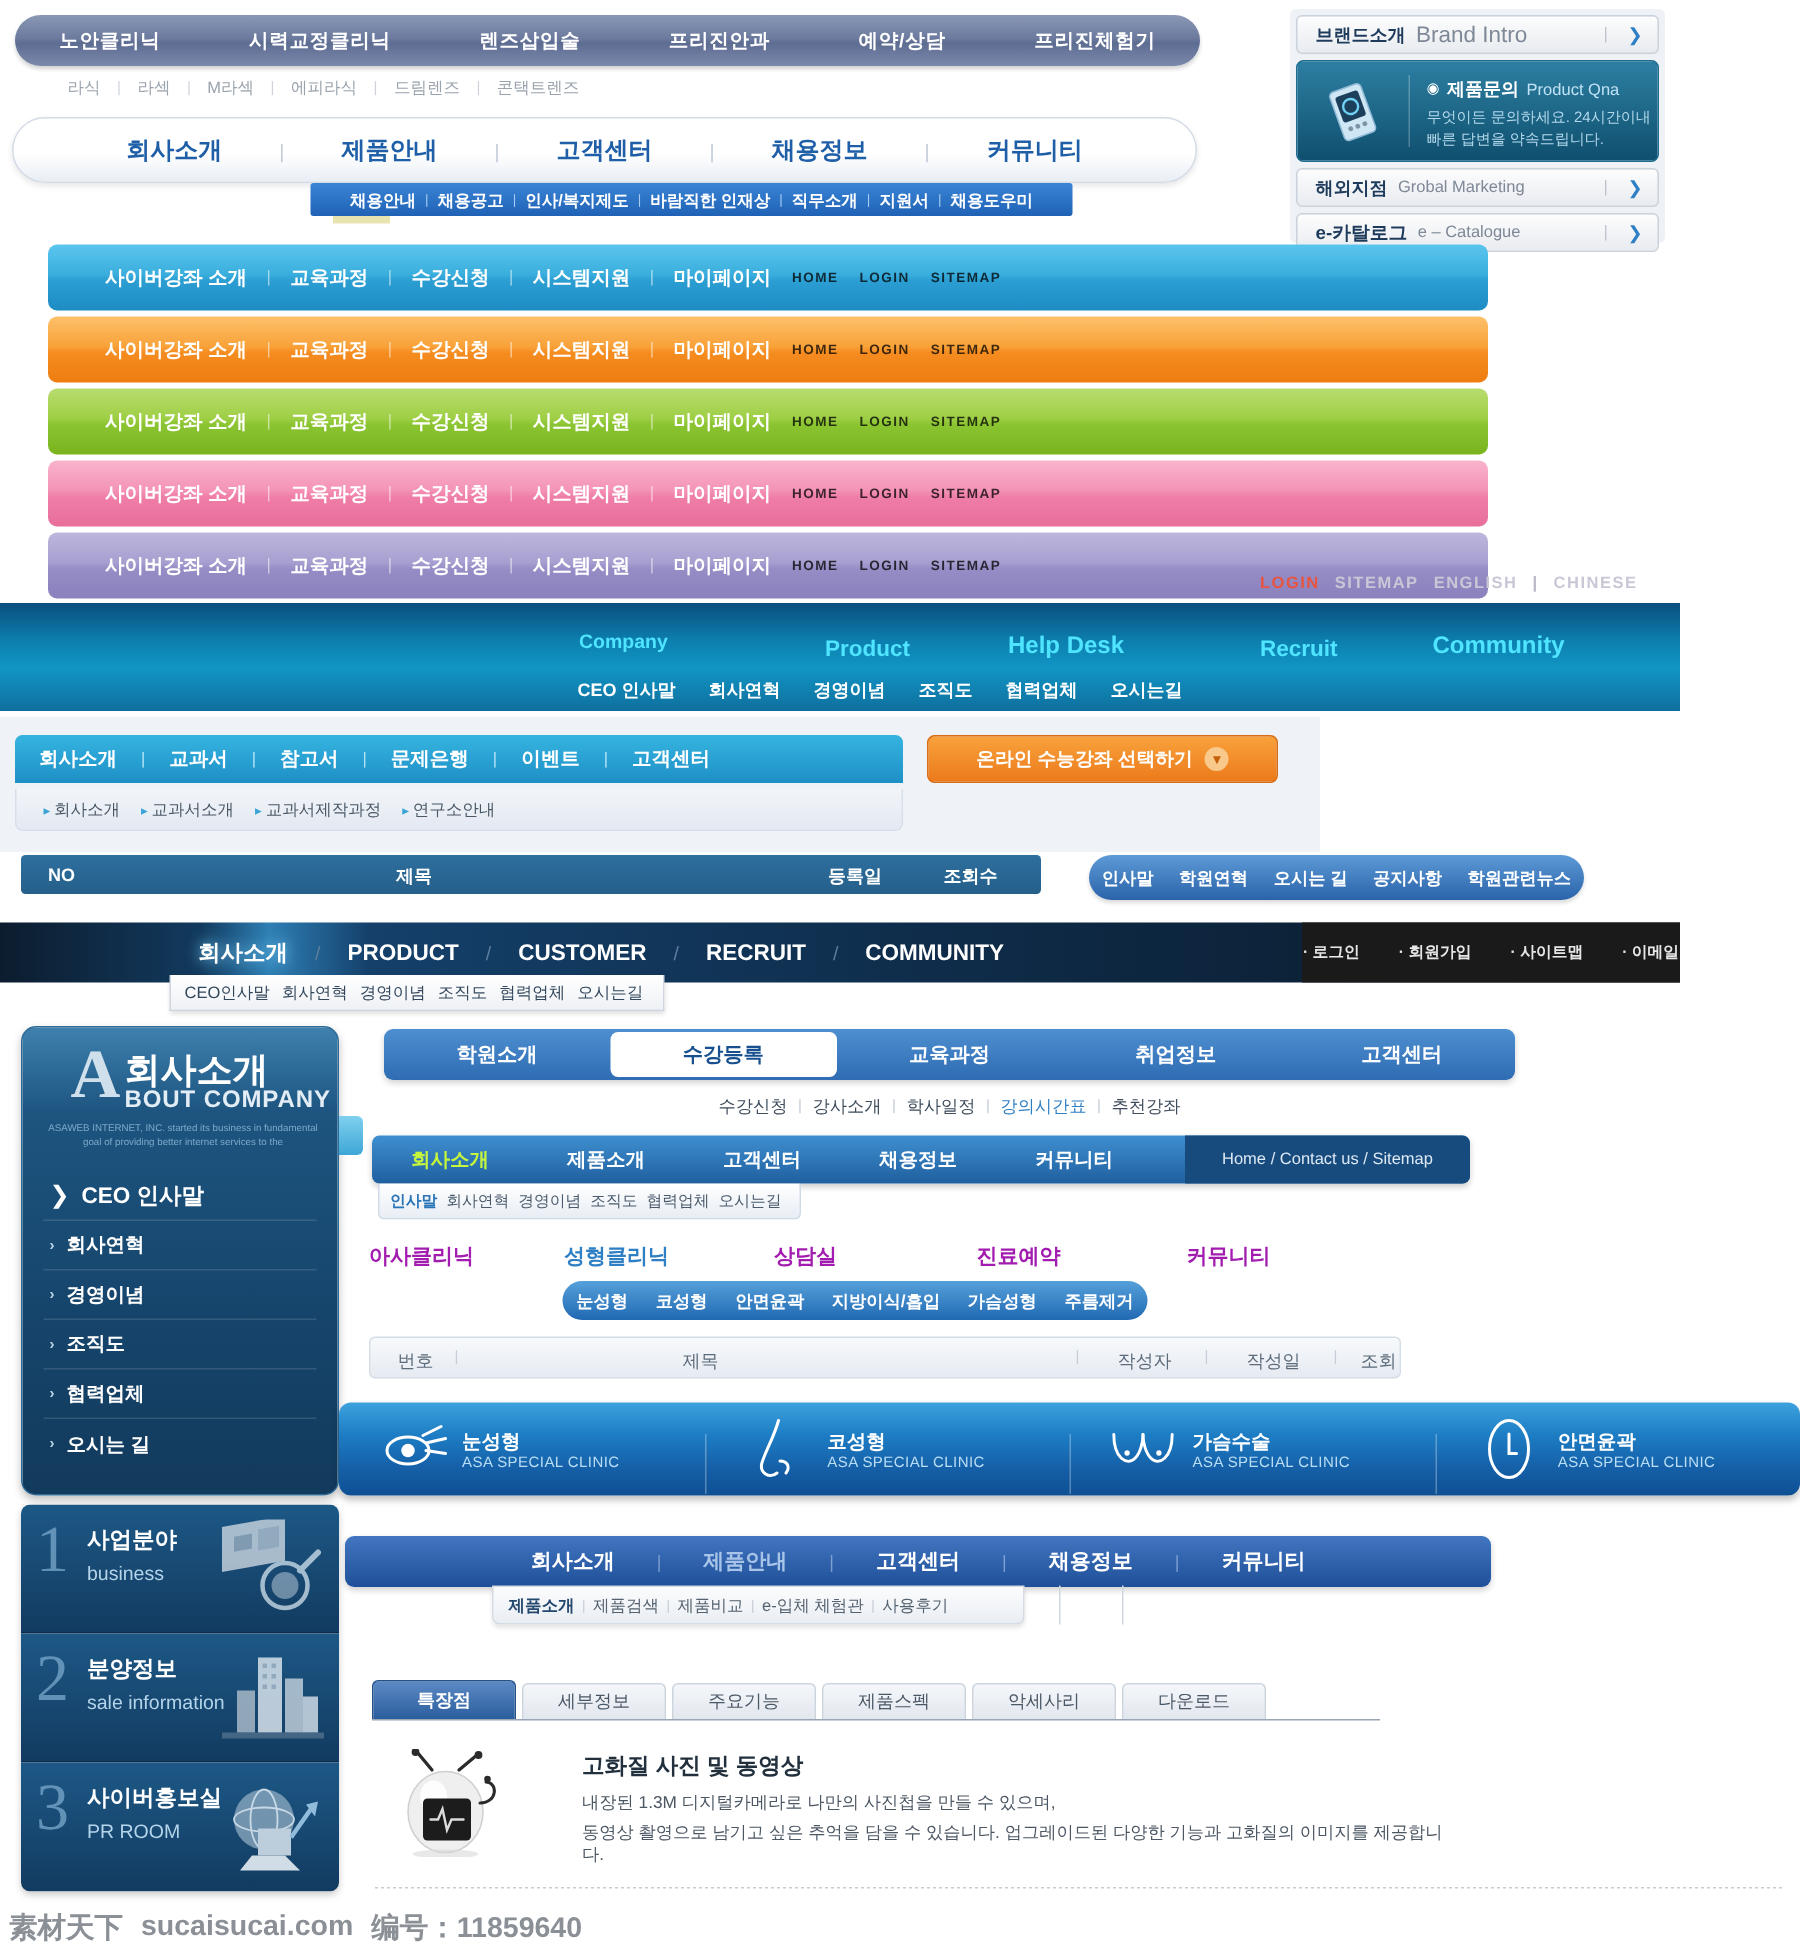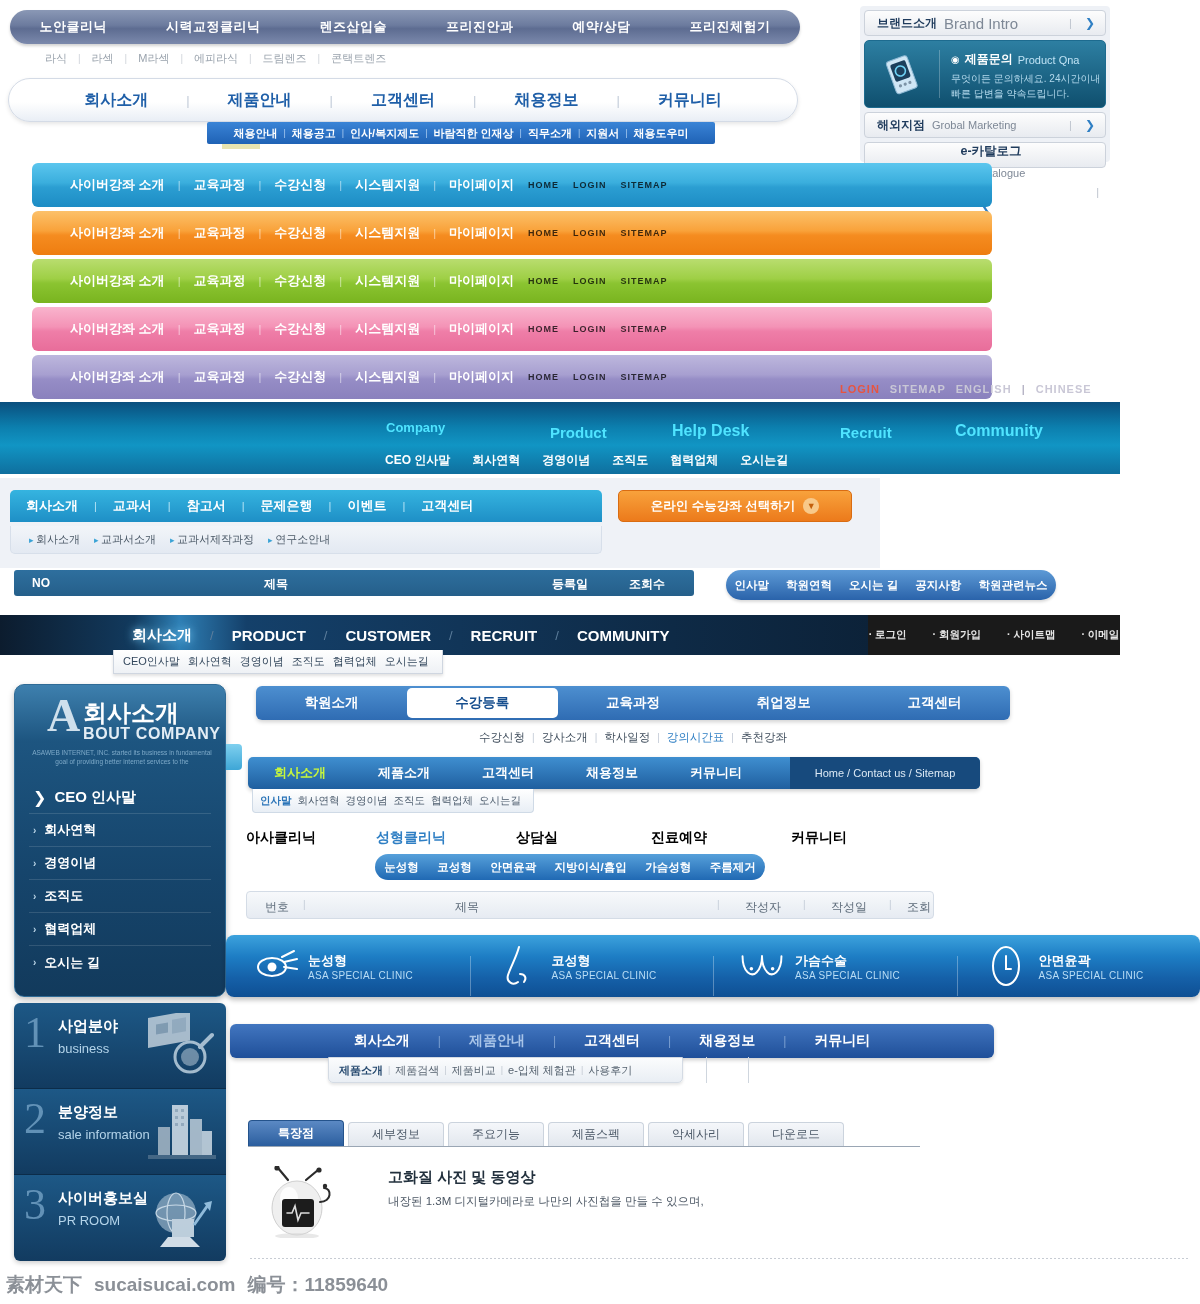--- a/index.html
+++ b/index.html
@@ -209,21 +209,21 @@
     justify-content:center; color:#dce9f5; font-size:11px;}
   #tabbar2-sub { left:252px; top:789px; width:282px; height:24px;
     background: linear-gradient(to bottom,#ffffff,#e8eef5);
     border:1px solid #cfdae6; border-top:none; border-radius:0 0 4px 4px;
     display:flex; align-items:center; gap:6px; padding-left:7px;}
   #tabbar2-sub .s { color:#4a5a6b; font-size:10.5px;}
   #tabbar2-sub .s.hl { color:#2a74b8; font-weight:bold;}
 
   
   #clinic-nav { left:246px; top:826px; width:740px; height:24px; display:flex; align-items:center;}
-  #clinic-nav .c { color:#000000; font-size:14px; font-weight:bold; }
+  #clinic-nav .c { color:#a21caf; font-size:14px; font-weight:bold; }
   #clinic-nav .c.active { color:#2f7fc4; }
   #clinic-pill { left:375px; top:854px; width:390px; height:26px; border-radius:13px;
     background: linear-gradient(to bottom,#56a0da,#2069b3);
     display:flex; align-items:center; justify-content:space-around; }
   #clinic-pill .p { color:#fff; font-size:11.5px; font-weight:bold; }
 
   
   #board-head { left:246px; top:891px; width:688px; height:28px;
     background: linear-gradient(to bottom,#f7f9fb,#e6ebf2);
     border:1px solid #d4dce6; border-radius:4px; position:absolute;}
@@ -378,21 +378,21 @@
             background:linear-gradient(to bottom,#fdfdfd,#e8ebf0);border:1px solid #ccd2db;
             display:flex;align-items:center;padding-left:12px;gap:7px;">
   <span style="color:#1f3b5c;font-size:12px;font-weight:bold;">해외지점</span>
   <span style="color:#7e8896;font-size:11px;">Grobal Marketing</span>
   <span style="margin-left:auto;color:#bcc3cd;font-size:11px;padding-right:6px;">|</span>
   <span style="color:#2f7fc4;font-size:12px;font-weight:bold;padding-right:10px;">❯</span>
 </div>
 
 <div class="abs" style="left:864px;top:142px;width:242px;height:26px;border-radius:4px;
             background:linear-gradient(to bottom,#fdfdfd,#e8ebf0);border:1px solid #ccd2db;
-            display:flex;align-items:center;padding-left:12px;gap:7px;flex-direction:column;">
+            display:flex;align-items:center;padding-left:12px;gap:7px;">
   <span style="color:#1f3b5c;font-size:12.5px;font-weight:bold;">e-카탈로그</span>
   <span style="color:#7e8896;font-size:11px;">e – Catalogue</span>
   <span style="margin-left:auto;color:#bcc3cd;font-size:11px;padding-right:6px;">|</span>
   <span style="color:#2f7fc4;font-size:12px;font-weight:bold;padding-right:10px;">❯</span>
 </div>
 
 <div class="abs color-bar cb-pad" id="cbar-0" style="top: 163px; background: linear-gradient(rgb(91, 198, 238) 0%, rgb(58, 174, 221) 45%, rgb(43, 158, 210) 55%, rgb(29, 140, 196) 100%);">
   <span class="itm">사이버강좌 소개</span>
   <span class="sep">|</span>
   <span class="itm">교육과정</span>
@@ -844,20 +844,21 @@
       <ellipse cx="27" cy="32" rx="9" ry="11" fill="#ffffff" opacity=".85"></ellipse>
       <rect x="20" y="33" width="32" height="28" rx="3" fill="#1c1c1c"></rect>
       <path d="M25 47 L30 47 L33 40 L36 54 L39 47 L47 47" stroke="#dcdcdc" stroke-width="1.6" fill="none" stroke-linecap="round"></path>
       <path d="M58 36 C70 36, 70 22, 62 22" stroke="#2b2b2b" stroke-width="2" fill="none" stroke-linecap="round"></path>
       <circle cx="63" cy="20" r="2.2" fill="#2b2b2b"></circle>
       <ellipse cx="35" cy="70" rx="22" ry="3" fill="#d8d8d8" opacity=".6"></ellipse>
     </svg>
   </div>
   <div class="ttl">고화질 사진 및 동영상</div>
   <div class="l1">내장된 1.3M 디지털카메라로 나만의 사진첩을 만들 수 있으며,</div>
+  <div class="l2">동영상 촬영으로 남기고 싶은 추억을 담을 수 있습니다. 업그레이드된 다양한 기능과 고화질의 이미지를 제공합니다.</div>
 </div>
 <div class="abs" id="feature-rule"></div>
 
 <div class="abs" id="footer">
   <span class="w1">素材天下</span>
   <span class="w2">sucaisucai.com</span>
   <span class="w3">编号：11859640</span>
 </div>
 
 </body></html>

